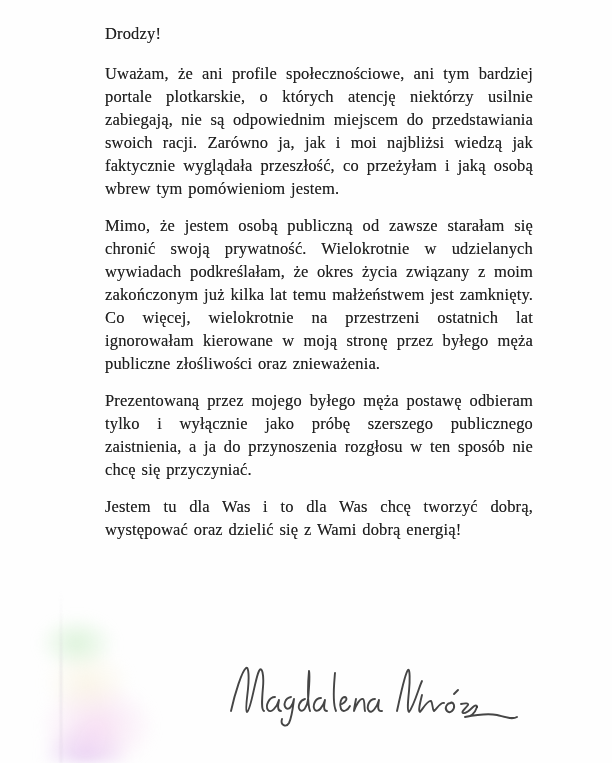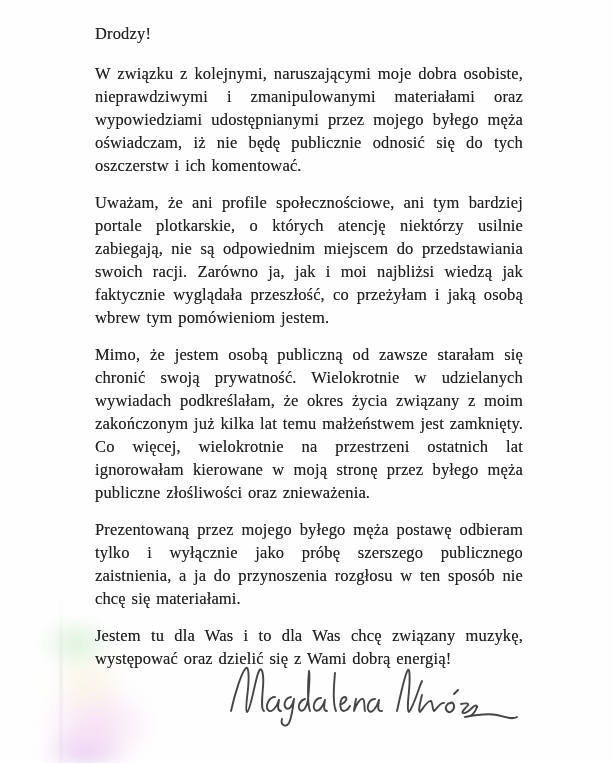--- a/index.html
+++ b/index.html
@@ -35,21 +35,21 @@
     pointer-events: none;
     background:
       radial-gradient(ellipse 55px 38px at 42px 55px,  rgba(188,233,184,0.50), rgba(188,233,184,0) 72%),
       radial-gradient(ellipse 62px 50px at 52px 95px,  rgba(246,236,204,0.42), rgba(246,236,204,0) 72%),
       radial-gradient(ellipse 82px 64px at 62px 138px, rgba(243,204,236,0.58), rgba(243,204,236,0) 72%),
       radial-gradient(ellipse 60px 46px at 50px 168px, rgba(214,178,238,0.55), rgba(214,178,238,0) 75%);
     filter: blur(6px);
   }
   .letter-body {
     position: absolute;
-    left: 95px;
+    left: 105px;
     top: 22px;
     width: 428px;
     color: #1f1f1f;
     font-size: 16.5px;
     line-height: 23px;
     letter-spacing: 0.15px;
     word-spacing: 1.5px;
     text-shadow: 0 0 0.5px rgba(30,30,30,0.55);
   }
   .letter-body p {
@@ -84,25 +84,24 @@
 </head>
 <body>
 
 <div class="photo">
 
   <div class="light-leak"></div>
   <div class="paper-edge"></div>
 
   <div class="letter-body">
     <p class="salutation">Drodzy!</p>
-    <p>W związku z kolejnymi, naruszającymi moje dobra osobiste, nieprawdziwymi i zmanipulowanymi materiałami oraz wypowiedziami udostępnianymi przez mojego byłego męża oświadczam, iż nie będę publicznie odnosić się do tych oszczerstw i ich komentować.</p>
     <p>Uważam, że ani profile społecznościowe, ani tym bardziej portale plotkarskie, o których atencję niektórzy usilnie zabiegają, nie są odpowiednim miejscem do przedstawiania swoich racji. Zarówno ja, jak i moi najbliżsi wiedzą jak faktycznie wyglądała przeszłość, co przeżyłam i jaką osobą wbrew tym pomówieniom jestem.</p>
     <p>Mimo, że jestem osobą publiczną od zawsze starałam się chronić swoją prywatność. Wielokrotnie w udzielanych wywiadach podkreślałam, że okres życia związany z moim zakończonym już kilka lat temu małżeństwem jest zamknięty. Co więcej, wielokrotnie na przestrzeni ostatnich lat ignorowałam kierowane w moją stronę przez byłego męża publiczne złośliwości oraz znieważenia.</p>
-    <p>Prezentowaną przez mojego byłego męża postawę odbieram tylko i wyłącznie jako próbę szerszego publicznego zaistnienia, a ja do przynoszenia rozgłosu w ten sposób nie chcę się materiałami.</p>
-    <p>Jestem tu dla Was i to dla Was chcę związany muzykę, występować oraz dzielić się z Wami dobrą energią!</p>
+    <p>Prezentowaną przez mojego byłego męża postawę odbieram tylko i wyłącznie jako próbę szerszego publicznego zaistnienia, a ja do przynoszenia rozgłosu w ten sposób nie chcę się przyczyniać.</p>
+    <p>Jestem tu dla Was i to dla Was chcę tworzyć dobrą, występować oraz dzielić się z Wami dobrą energią!</p>
   </div>
 
   <div class="signature-block">
     <svg viewBox="0 0 295 70" aria-label="handwritten signature">
 
       <path class="sig-stroke" d="M6,52 C10,34 17,12 21,9 C24,7 24,20 23,30 C22,40 20,52 22,53 C26,51 30,20 34,12 C37,6 39,16 38,28 C37,40 36,51 39,52"></path>
       <path class="sig-stroke" d="M50,38 C44,38 40,47 43,51 C46,55 52,48 54,41 C53,46 52,52 56,52"></path>
       <path class="sig-stroke" d="M66,38 C60,39 58,46 61,49 C64,52 68,46 69,40 C68,48 67,58 64,64 C61,69 55,66 57,60"></path>
       <path class="sig-stroke" d="M80,40 C75,41 72,48 75,51 C78,54 82,48 83,41 C84,30 85,16 84,12 C83,22 82,44 85,52"></path>
       <path class="sig-stroke" d="M96,39 C90,39 87,47 90,51 C93,54 98,48 100,41 C99,47 98,52 102,52"></path>

